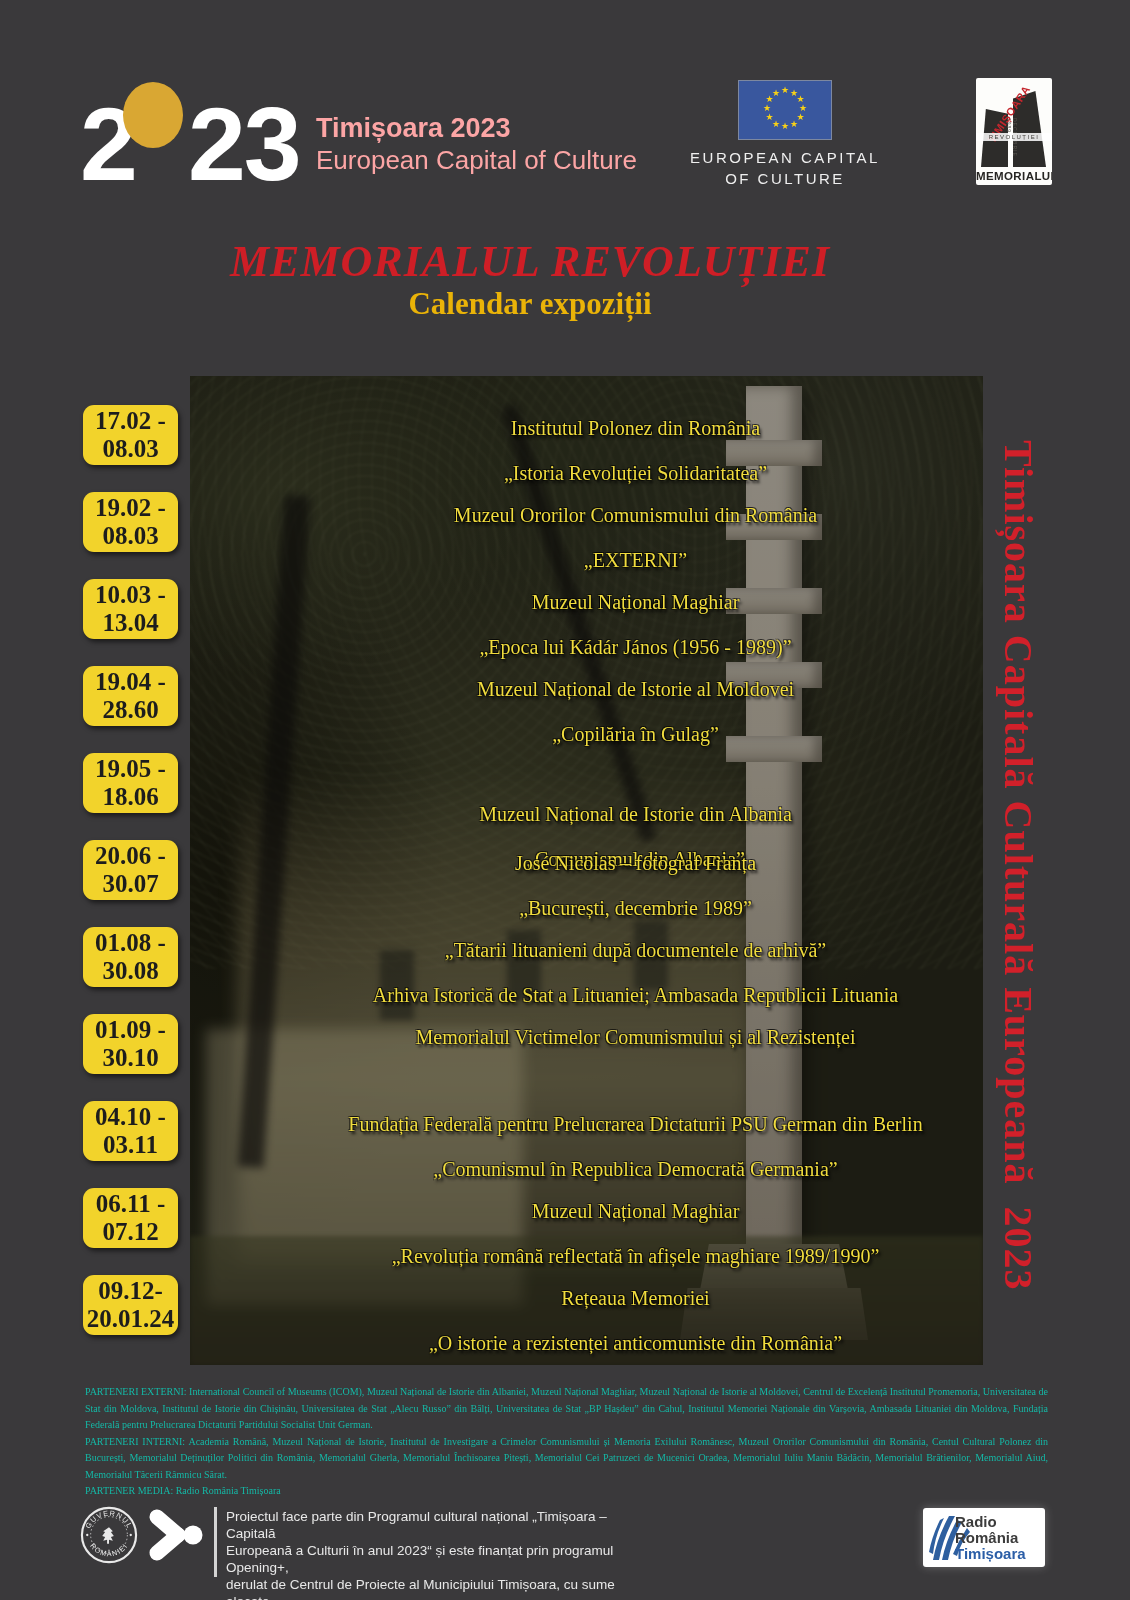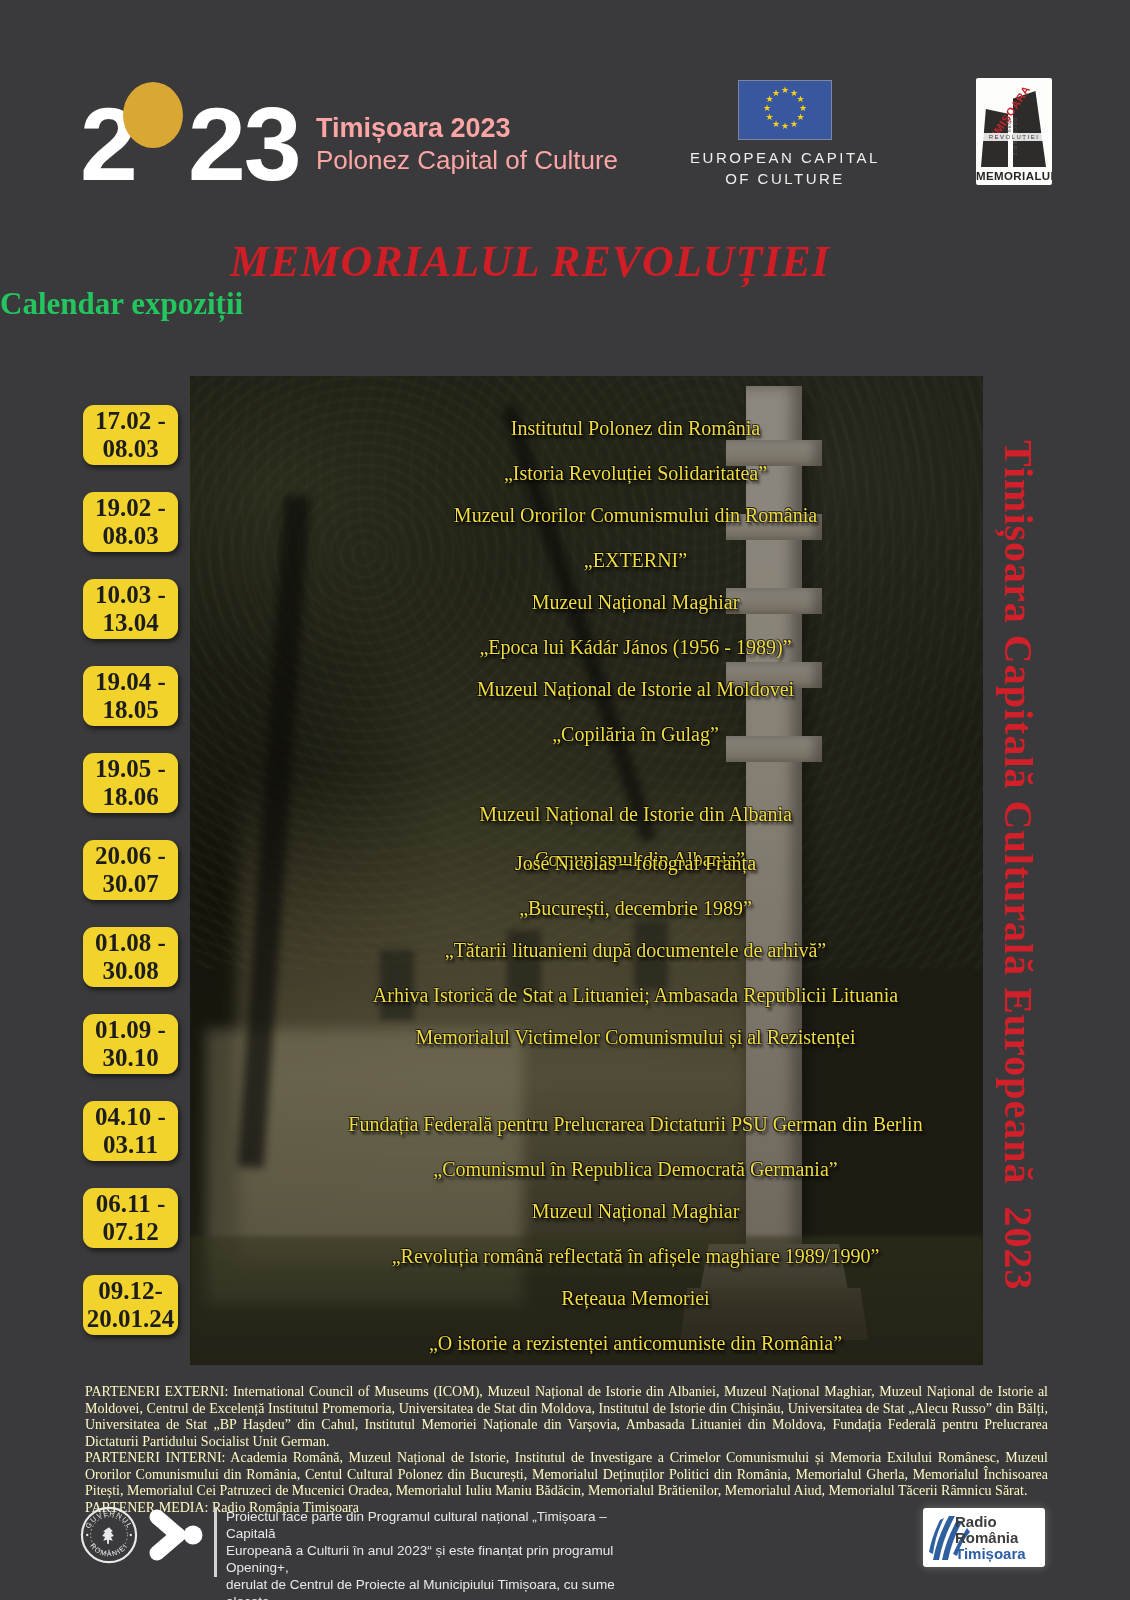--- a/index.html
+++ b/index.html
@@ -36,22 +36,22 @@
     font-size:6px;letter-spacing:1.5px;line-height:8px;}
   .mem-vert{position:absolute;left:30px;top:40px;height:52px;color:#58554f;
     font-family:"Liberation Sans",sans-serif;font-size:5px;letter-spacing:1px;
     writing-mode:vertical-rl;}
   .mem-bottom{position:absolute;left:0;bottom:3px;width:100%;text-align:center;
     color:#262522;font-family:"Liberation Sans",sans-serif;font-weight:700;
     font-size:11.5px;letter-spacing:.4px;}
   
   .title-main{position:absolute;left:0;top:236px;width:1060px;text-align:center;
     color:#cf1e26;font-size:44px;font-style:italic;font-weight:600;letter-spacing:1px;}
-  .title-sub{position:absolute;left:0;top:286px;width:1060px;text-align:left;
-    color:#22c55e;font-size:31px;font-weight:700;}
+  .title-sub{position:absolute;left:0;top:286px;width:1060px;text-align:center;
+    color:#eab308;font-size:31px;font-weight:700;}
   
   .photo{position:absolute;left:190px;top:376px;width:793px;height:989px;overflow:hidden;
     background:
       radial-gradient(ellipse 340px 260px at 12% 12%, #3a3f26, transparent 70%),
       radial-gradient(ellipse 420px 300px at 45% 8%, #2e331e, transparent 70%),
       radial-gradient(ellipse 500px 380px at 82% 10%, #343827, transparent 72%),
       radial-gradient(ellipse 300px 520px at 4% 52%, #141509, transparent 75%),
       radial-gradient(ellipse 620px 420px at 38% 42%, #3e4128, transparent 75%),
       #232517;}
   .ph-speckle{position:absolute;inset:0 0 40% 0;opacity:.5;filter:blur(1px);
@@ -87,22 +87,22 @@
     padding-top:2px;box-sizing:border-box;}
   .entry{position:absolute;left:190px;width:891px;text-align:center;
     color:#f0dc3e;font-weight:400;font-size:20px;line-height:45px;
     text-shadow:-1px -1px 0 rgba(0,0,0,.55), 1px -1px 0 rgba(0,0,0,.55),
       -1px 1px 0 rgba(0,0,0,.55), 2px 3px 3px rgba(0,0,0,.9);}
   
   .side-banner{position:absolute;left:992px;top:440px;height:880px;width:50px;
     writing-mode:vertical-rl;white-space:pre;color:#d2202a;font-weight:700;
     font-size:40px;letter-spacing:1px;}
   
-  .partners{position:absolute;left:85px;top:1384px;width:963px;color:#fef9c3;
-    font-size:14px;line-height:16.5px;text-align:justify;}
+  .partners{position:absolute;left:85px;top:1384px;width:963px;color:#14b8a6;
+    font-size:10px;line-height:16.5px;text-align:justify;}
   .partners p{margin:0;}
   
   .seal{position:absolute;left:80px;top:1506px;width:58px;height:58px;}
   .share-icon{position:absolute;left:142px;top:1504px;width:64px;height:62px;}
   .divider{position:absolute;left:214px;top:1507px;width:3px;height:70px;background:#d4d4d4;}
   .funding{position:absolute;left:226px;top:1508px;width:430px;color:#e8e8e8;
     font-family:"Liberation Sans",sans-serif;font-size:13.5px;line-height:17px;}
   .radio-logo{position:absolute;left:923px;top:1508px;width:122px;height:59px;background:#fff;
     border-radius:3px;box-shadow:0 0 10px rgba(255,255,255,.25);}
   .radio-text{position:absolute;left:32px;top:6px;font-family:Liberation Sans, sans-serif;
@@ -112,21 +112,21 @@
 </head>
 <body>
 
 <div class="poster">
 
   <div class="logo-digit" style="left:80px;top:96px">2</div>
   <div class="logo-circle"></div>
   <div class="logo-digit" style="left:188px;top:96px">23</div>
   <div class="brand">
     <div class="b1">Timișoara 2023</div>
-    <div class="b2">Polonez Capital of Culture</div>
+    <div class="b2">European Capital of Culture</div>
   </div>
 
   <div class="eu-flag">
     <svg width="92" height="58" viewBox="0 0 92 58">
       <g fill="#f8d117" font-size="9" text-anchor="middle" font-family="'DejaVu Sans',sans-serif">
         <text x="46" y="12">★</text>
           <text x="55" y="14.5">★</text>
           <text x="61.5" y="21">★</text>
         <text x="64" y="30">★</text>
           <text x="61.5" y="39">★</text>
@@ -201,21 +201,21 @@
     <div>10.03 -</div>
     <div>13.04</div>
   </div>
   <div class="entry" style="top:580px">
     <div>Muzeul Național Maghiar</div>
     <div>„Epoca lui Kádár János (1956 - 1989)”</div>
   </div>
 
   <div class="badge" style="top:666px">
     <div>19.04 -</div>
-    <div>18.05</div>
+    <div>28.60</div>
   </div>
   <div class="entry" style="top:667px">
     <div>Muzeul Național de Istorie al Moldovei</div>
     <div>„Copilăria în Gulag”</div>
   </div>
 
   <div class="badge" style="top:753px">
     <div>19.05 -</div>
     <div>18.06</div>
   </div>

